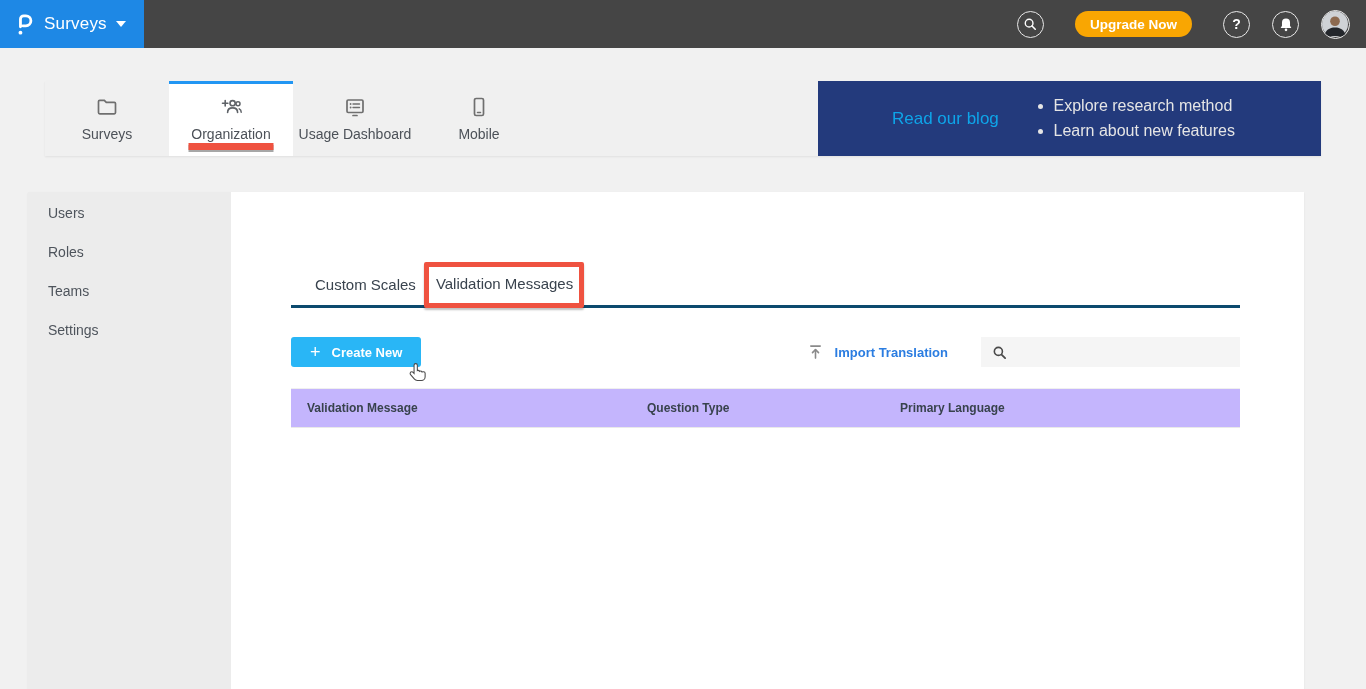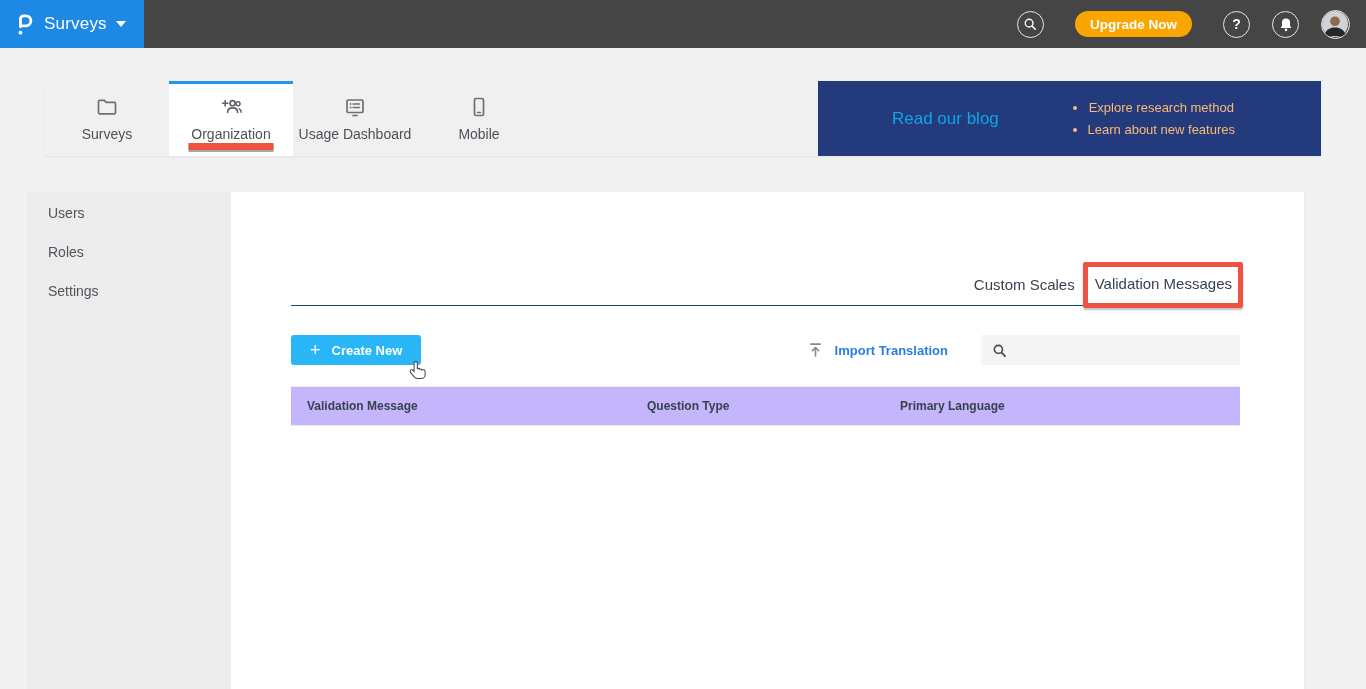--- a/index.html
+++ b/index.html
@@ -89,22 +89,22 @@
     margin-left: auto;
     width: 503px; height: 75px;
     background: #233a7c; color: #fff;
     display: flex; align-items: center;
     cursor: pointer;
   }
   .blog-title { font-size: 17px; font-weight: 500; margin-left: 74px; color: #0ea5e9; text-align: right; }
   .blog-bullets {
     margin-left: auto; margin-right: 86px;
     list-style: disc; padding-left: 14px;
-    font-size: 13px; color: #fdba74;
-    display: flex; flex-direction: column; gap: 7px; text-align: center;
+    font-size: 16px; color: #e5e5e5;
+    display: flex; flex-direction: column; gap: 7px;
   }
 
   
   .main-card {
     position: absolute; left: 28px; top: 192px;
     width: 1276px; height: 497px;
     background: #fff;
     box-shadow: 0 1px 2px rgba(0,0,0,.07);
     display: flex;
   }
@@ -126,22 +126,22 @@
     width: 54px; height: 7px;
     background: #ef5240;
     box-shadow: 0 2px 0 rgba(60,60,60,.45);
   }
 
   .content { flex: 1; padding: 0 64px 0 60px; }
 
   .tabs-row {
     margin-top: 37px;
     padding-left: 16px;
-    border-bottom: 1px solid #0c4a6e;
-    display: flex; align-items: flex-end; justify-content: flex-end;
+    border-bottom: 3px solid #0c4a6e;
+    display: flex; align-items: flex-end;
   }
   .main-tab {
     padding: 8px 8px 12px;
     font-size: 15px; color: #39434e;
     cursor: pointer; position: relative;
     white-space: nowrap;
   }
   .main-tab + .main-tab { margin-left: 4px; margin-top: 38px; }
   .main-tab.active { border-bottom: 3px solid #2196f3; margin-bottom: -2px; }
   .red-box {
@@ -303,20 +303,23 @@
 </nav>
 
 <main class="main-card">
 
   <aside class="sidebar">
     <div class="side-item">
       <span>Users</span>
     </div>
     <div class="side-item">
       <span>Roles</span>
+    </div>
+    <div class="side-item">
+      <span>Teams</span>
     </div>
     <div class="side-item">
       <span>Settings</span>
     </div>
   </aside>
 
   <section class="content">
 
     <div class="tabs-row">
       <div class="main-tab">

